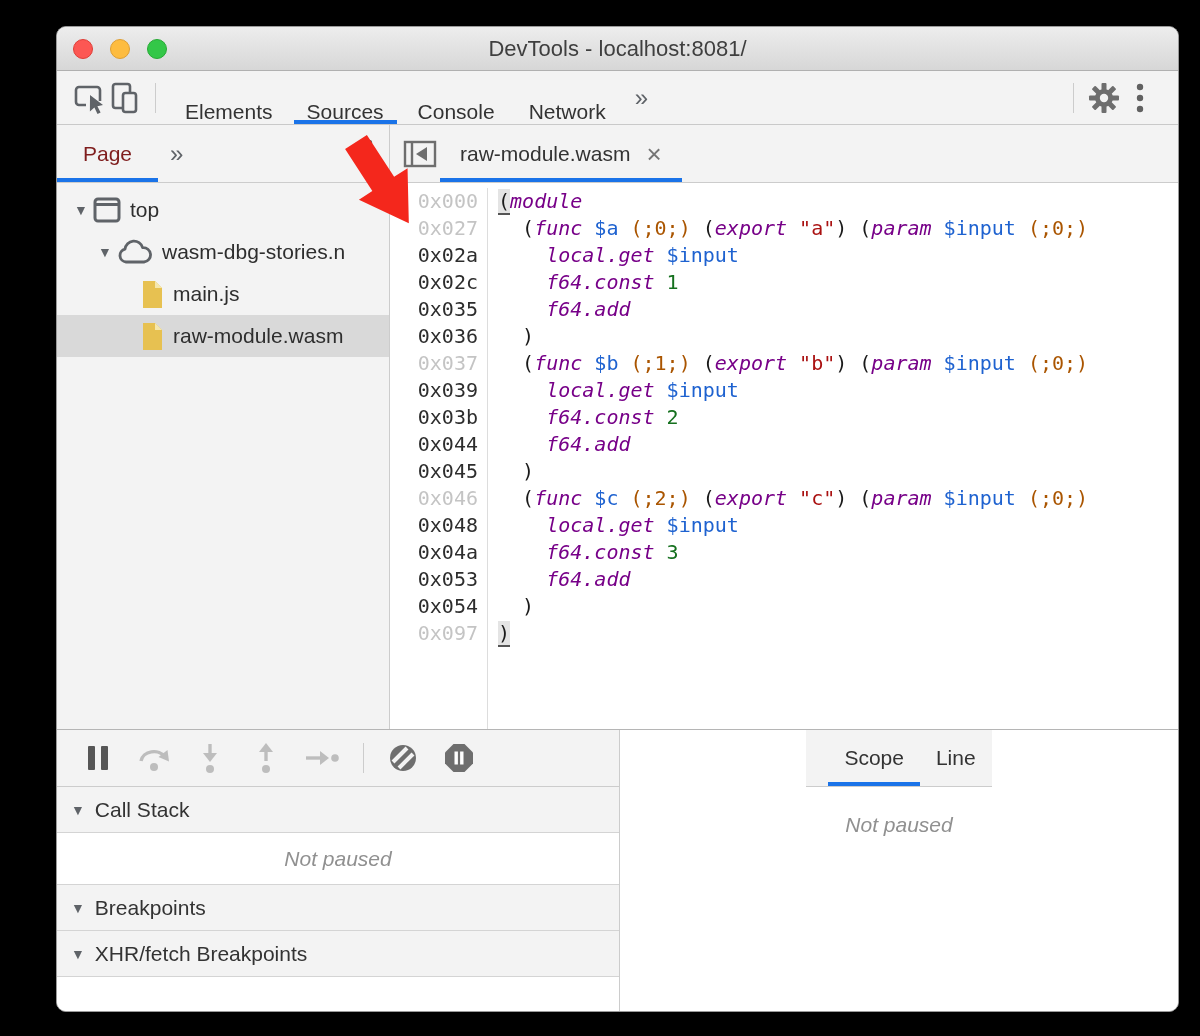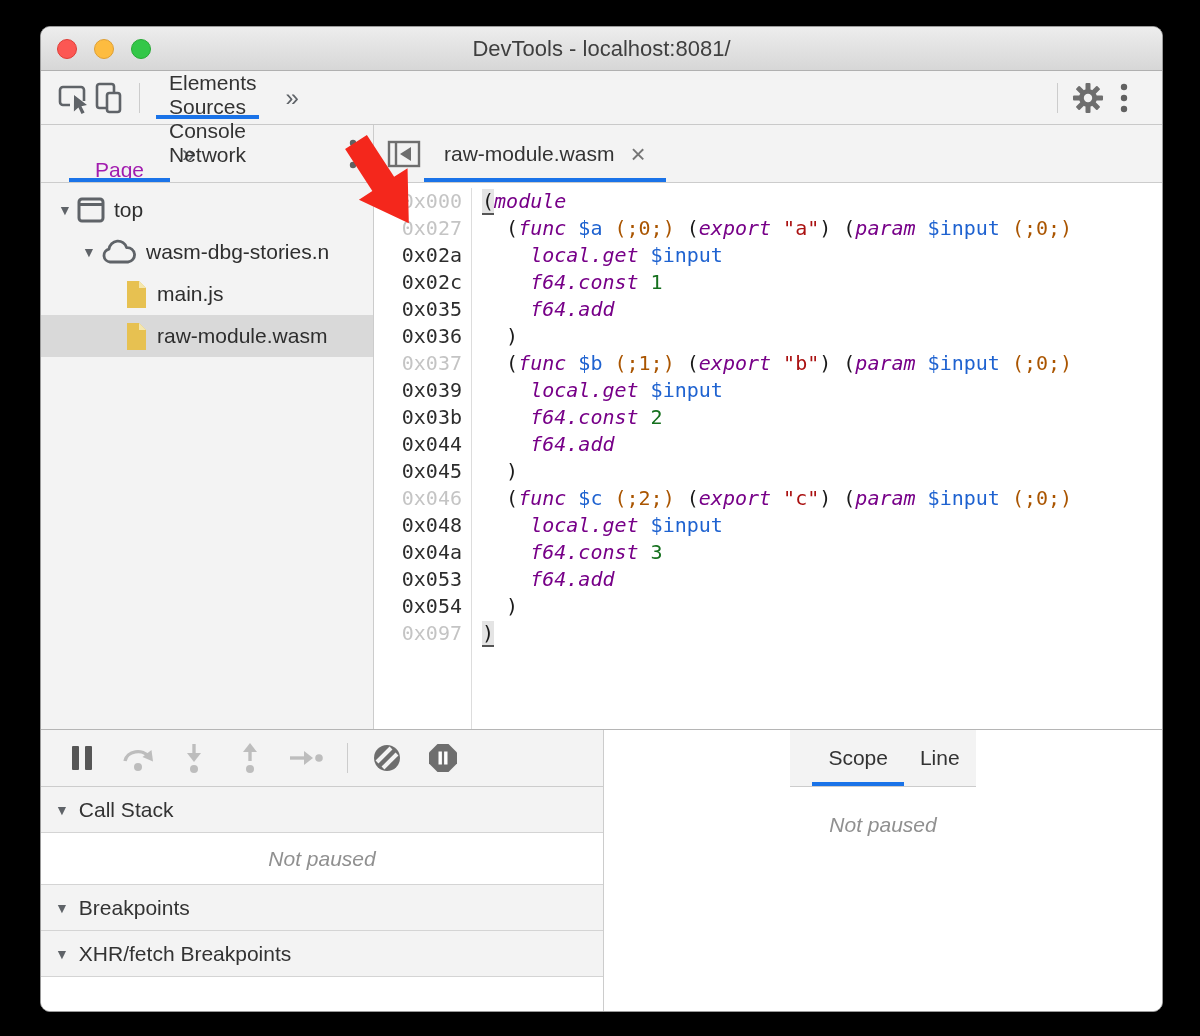--- a/index.html
+++ b/index.html
@@ -1,18 +1,18 @@
 <!DOCTYPE html>
 <html style="--accent: #1a73e8; --kw: #770088; --vr: #1e62d0; --cm: #aa5500; --st: #aa1111; --nm: #15701e;"><head>
 <meta charset="utf-8">
 <style>
   html,body{margin:0;padding:0;background:#000;width:1200px;height:1036px;overflow:hidden;
     font-family:"Liberation Sans",sans-serif;-webkit-font-smoothing:antialiased;}
   *{box-sizing:border-box;}
-  .window{position:absolute;left:40px;top:26px;width:1123px;height:986px;border-radius:10px;
+  .window{position:absolute;left:56px;top:26px;width:1123px;height:986px;border-radius:10px;
     background:#f3f3f3;overflow:hidden;display:flex;flex-direction:column;border:1px solid #9a9a9a;}
   
   .titlebar{flex:none;height:44px;background:linear-gradient(#ededed,#d7d7d7);
     border-bottom:1px solid #b0b0b0;position:relative;}
   .title{text-align:center;line-height:44px;font-size:22px;color:#3f3f3f;}
   .lights{position:absolute;left:16px;top:12px;display:flex;gap:17px;}
   .light{width:20px;height:20px;border-radius:50%;}
   .light.red{background:#fc5753;border:1px solid #df3e37;}
   .light.yellow{background:#fdbc40;border:1px solid #de9f34;}
   .light.green{background:#33c748;border:1px solid #27aa35;}
@@ -22,21 +22,21 @@
   .icon-btn{width:36px;display:flex;align-items:center;justify-content:center;align-self:center;height:36px;}
   .vsep{width:1px;height:30px;background:#ccc;align-self:center;margin:0 12px;}
   .panel-tab{display:flex;align-items:center;padding:0 17px;font-size:21px;color:#333;position:relative;cursor:default;}
   .panel-tab.active::after{content:"";position:absolute;left:4px;right:4px;bottom:0;height:4px;background:var(--accent);}
   .chevrons{font-size:24px;color:#5f6368;display:flex;align-items:center;padding:0 12px;}
   .toolbar-right{margin-left:auto;display:flex;align-items:stretch;padding-right:20px;}
   
   .main{flex:1;display:flex;min-height:0;}
   .navigator{flex:none;width:333px;border-right:1px solid #ccc;display:flex;flex-direction:column;background:#f3f3f3;}
   .nav-header{flex:none;height:58px;border-bottom:1px solid #ccc;display:flex;align-items:stretch;}
-  .nav-tab{display:flex;align-items:flex-end;padding:0 26px;font-size:21px;color:#a21caf;position:relative;margin-left:28px;}
+  .nav-tab{display:flex;align-items:center;padding:0 26px;font-size:21px;color:#7f1d1d;position:relative;}
   .nav-tab.active::after{content:"";position:absolute;left:0;right:0;bottom:0;height:4px;background:var(--accent);}
   .nav-kebab{margin-left:auto;display:flex;align-items:center;padding:0 16px;}
   .tree{flex:1;overflow:hidden;padding-top:6px;}
   .tree-row{height:42px;display:flex;align-items:center;white-space:nowrap;overflow:hidden;font-size:21px;color:#2e2e2e;}
   .tree-row.selected{background:#d9d9d9;}
   .expander{width:24px;flex:none;font-size:14px;color:#5f6368;text-align:center;}
   .tree-icon{flex:none;display:flex;align-items:center;justify-content:center;margin-right:9px;}
   
   .editor{flex:1;display:flex;flex-direction:column;min-width:0;background:#fff;}
   .tabstrip{flex:none;height:58px;background:#f3f3f3;border-bottom:1px solid #ccc;display:flex;align-items:stretch;padding-left:10px;}
@@ -97,21 +97,21 @@
       </div>
     <div class="icon-btn">
         <span>
           <svg width="36" height="32" viewBox="0 0 36 32">
             <rect x="6" y="2" width="17" height="24" rx="2.5" fill="none" stroke="#5f6368" stroke-width="2.6"></rect>
             <rect x="16" y="11" width="13" height="19" rx="2.5" fill="#f3f3f3" stroke="#5f6368" stroke-width="2.6"></rect>
           </svg>
         </span>
       </div>
     <div class="vsep"></div>
-    <div id="main-tabs" style="display:flex;align-items:flex-start;flex-direction:column;">
+    <div id="main-tabs" style="display:flex;align-items:flex-end;">
         <div class="panel-tab">Elements</div>
         <div class="panel-tab active">Sources</div>
         <div class="panel-tab">Console</div>
         <div class="panel-tab">Network</div>
       </div>
     <div class="chevrons">
         <span>»</span>
       </div>
     <div class="toolbar-right">
       <div class="vsep"></div>

